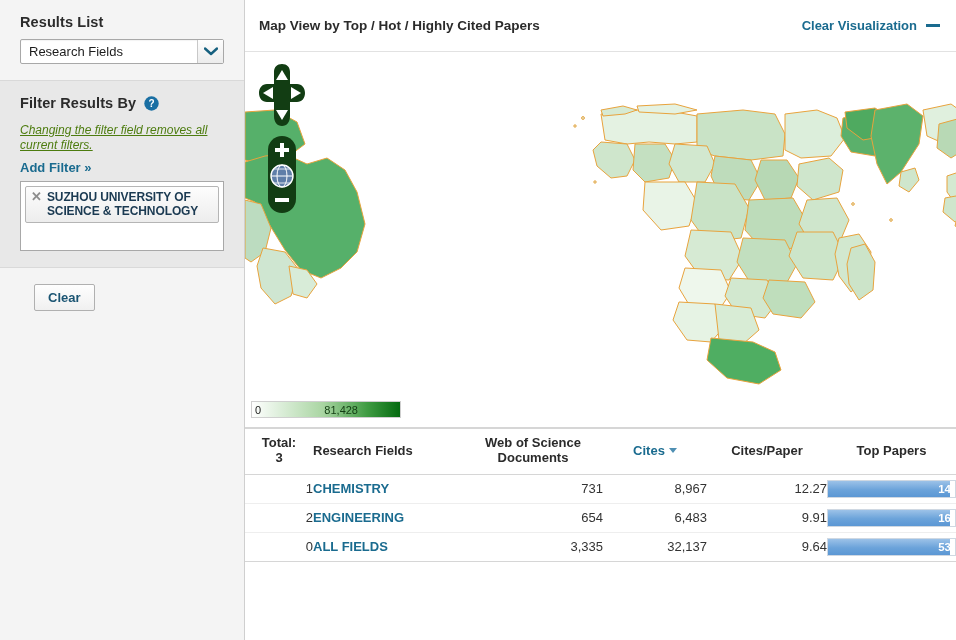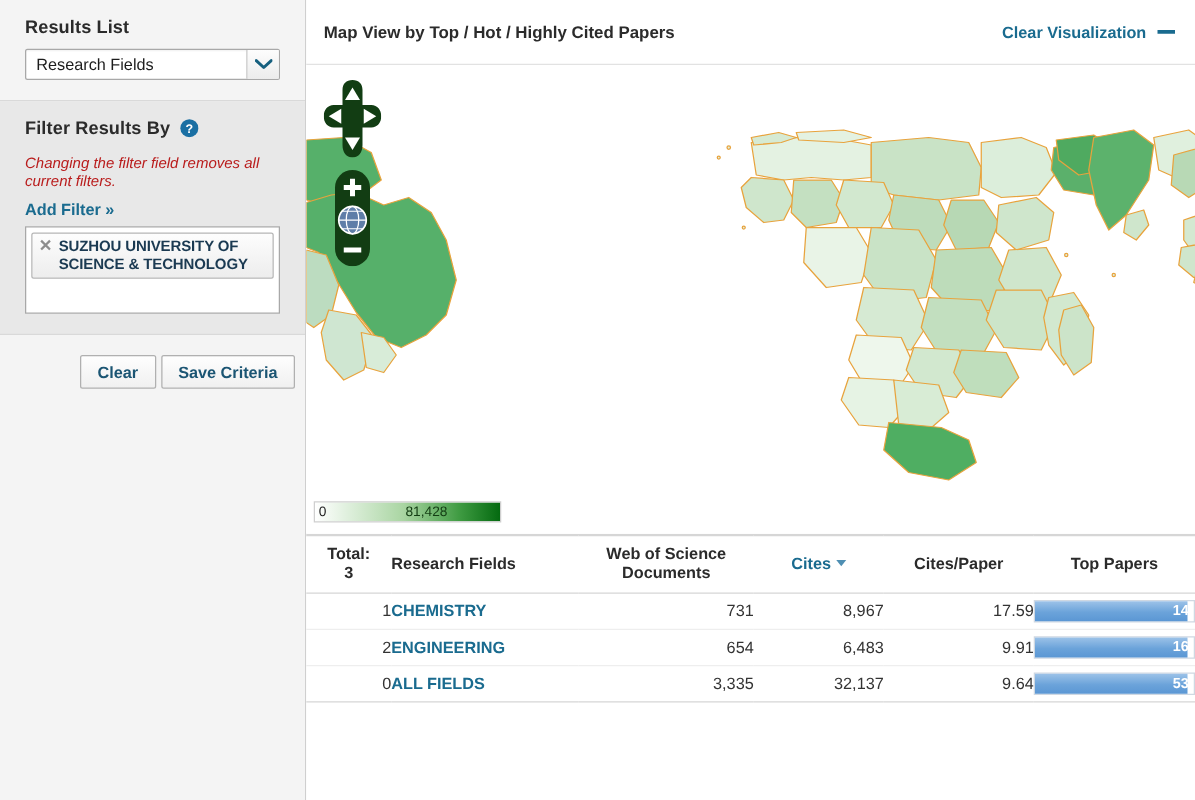--- a/index.html
+++ b/index.html
@@ -23,34 +23,34 @@
     box-shadow:inset 0 1px 1px rgba(0,0,0,.05);
   }
   .select .txt{flex:1;padding-left:8px;font-size:13px;color:#1c1c1c;white-space:nowrap;overflow:hidden;}
   .select .arw{
     width:25px;height:23px;border-left:1px solid #c8c8c8;
     background:linear-gradient(#fdfdfd,#ececec);
     display:flex;align-items:center;justify-content:center;
   }
   .chev{display:block;}
 
-  .note{font-size:12px;color:#b91c1c;font-style:italic;line-height:1.28;margin:0 0 6px 0;}
+  .note{font-size:12px;color:#4d7c0f;font-style:italic;line-height:1.28;margin:0 0 6px 0;text-decoration:underline;}
   .addlink{font-size:13px;color:#1a6b8f;font-weight:bold;text-decoration:none;display:inline-block;margin-bottom:6px;}
 
   .filterbox{background:#fff;border:1px solid #a8a8a8;height:70px;box-sizing:border-box;padding:4px;}
   .chip{
     display:flex;align-items:flex-start;gap:5px;
     background:linear-gradient(#fdfdfd,#ededed);
     border:1px solid #b5b5b5;border-radius:2px;
     padding:3px 6px 4px 5px;
   }
   .chip .x{color:#8d8d8d;font-size:13px;line-height:14px;font-weight:bold;cursor:pointer;}
   .chip .lbl{font-size:12px;font-weight:bold;color:#1b3a52;line-height:14px;letter-spacing:-.1px;}
 
-  .btnrow{display:flex;gap:4px;padding:16px 8px;justify-content:flex-end;}
+  .btnrow{display:flex;gap:4px;padding:16px 34px;}
   .btn{
     border:1px solid #b0b0b0;background:linear-gradient(#fefefe,#f0f0f0);
     border-radius:2px;padding:5px 13px;font-size:13px;color:#1b5573;font-weight:bold;
     cursor:pointer;font-family:inherit;
   }
 
   
   .main{flex:1;height:640px;background:#fff;box-sizing:border-box;position:relative;}
   .viz-head{
     height:52px;display:flex;align-items:center;justify-content:space-between;
@@ -144,21 +144,20 @@
         <div class="chip">
           <span class="x">✕</span>
           <span class="lbl">SUZHOU UNIVERSITY OF SCIENCE &amp; TECHNOLOGY</span>
         </div>
       </div>
     </div>
 
 
     <div class="btnrow">
       <button class="btn">Clear</button>
-      <button class="btn">Save Criteria</button>
     </div>
 
   </div>
 
   <div class="main">
 
     <div class="viz-head">
       <span class="viz-title">Map View by Top / Hot / Highly Cited Papers</span>
       <a class="hide-link">
         <span>Clear Visualization</span>
@@ -312,21 +311,21 @@
             <th class="c-cp">Cites/Paper</th>
             <th class="c-top">Top Papers</th>
           </tr>
         </thead>
         <tbody>
             <tr>
               <td class="rank">1</td>
               <td class="field"><a>CHEMISTRY</a></td>
               <td class="num">731</td>
               <td class="cites">8,967</td>
-              <td class="cp">17.59</td>
+              <td class="cp">12.27</td>
               <td class="topp">
                 <div class="barwrap">
                   <div class="bar" style="width: 96%;"></div>
                   <span class="barval">14</span>
                 </div>
               </td>
             </tr>
             <tr>
               <td class="rank">2</td>
               <td class="field"><a>ENGINEERING</a></td>

